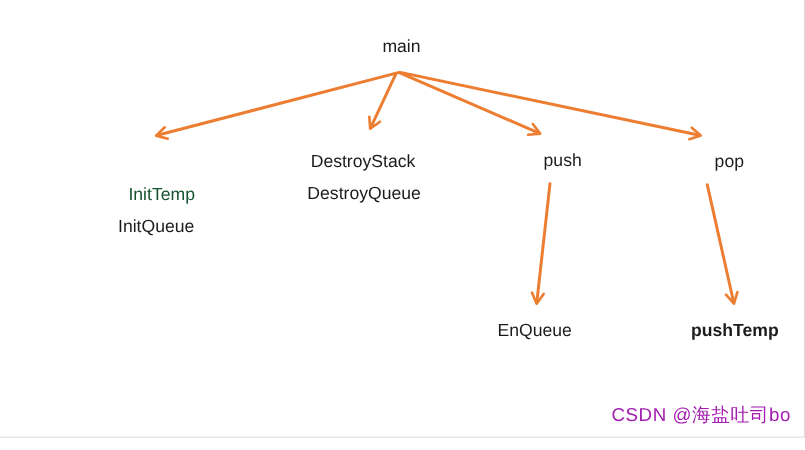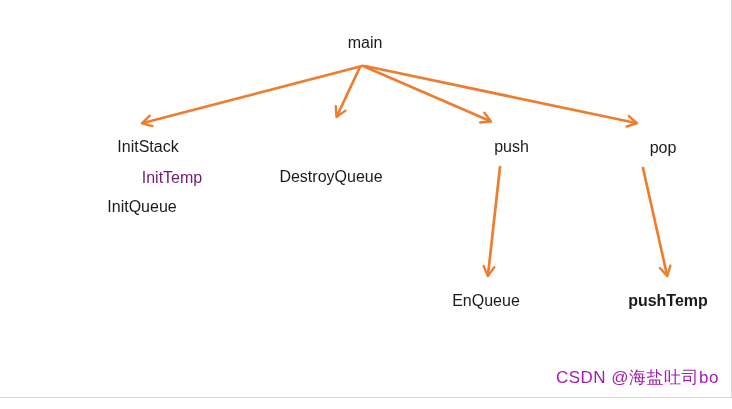--- a/index.html
+++ b/index.html
@@ -57,23 +57,23 @@
     </defs>
   <line x1="362" y1="66" x2="143" y2="123" stroke="#ED7D31" stroke-width="2.7" stroke-linecap="round" marker-end="url(#arrowhead)"></line>
       <line x1="360" y1="67" x2="337" y2="116" stroke="#ED7D31" stroke-width="2.7" stroke-linecap="round" marker-end="url(#arrowhead)"></line>
       <line x1="363" y1="66" x2="490" y2="121" stroke="#ED7D31" stroke-width="2.7" stroke-linecap="round" marker-end="url(#arrowhead)"></line>
       <line x1="365" y1="66" x2="636" y2="123" stroke="#ED7D31" stroke-width="2.7" stroke-linecap="round" marker-end="url(#arrowhead)"></line>
       <line x1="500" y1="167" x2="488" y2="275" stroke="#ED7D31" stroke-width="2.7" stroke-linecap="round" marker-end="url(#arrowhead)"></line>
       <line x1="643" y1="168" x2="667" y2="275" stroke="#ED7D31" stroke-width="2.7" stroke-linecap="round" marker-end="url(#arrowhead)"></line>
     </svg>
 
   <div class="node" style="left: 365px; top: 33px; color: rgb(27, 27, 27);">main</div>
-  <div class="node" style="left: 148px; top: 137px; color: rgb(27, 27, 27);">InitStack</div>
-  <div class="node" style="left: 147px; top: 168px; color: #701a75; margin-left: 25px;">InitTemp</div>
+  <div class="node" style="left: 147px; top: 168px; color: #14532d;">InitTemp</div>
   <div class="node" style="left: 142px; top: 197px; color: rgb(27, 27, 27);">InitQueue</div>
+  <div class="node" style="left: 330px; top: 138px; color: rgb(27, 27, 27);">DestroyStack</div>
   <div class="node" style="left: 331px; top: 167px; color: rgb(27, 27, 27);">DestroyQueue</div>
   <div class="node" style="left: 499px; top: 137px; color: rgb(27, 27, 27); padding-left: 25px;">push</div>
   <div class="node" style="left: 641px; top: 138px; color: rgb(27, 27, 27); padding-left: 44px;">pop</div>
   <div class="node" style="left: 486px; top: 291px; color: rgb(27, 27, 27);">EnQueue</div>
   <div class="node" style="left: 668px; top: 291px; color: rgb(27, 27, 27); font-weight: bold;">pushTemp</div>
 
   <div class="watermark" style="color: #a21caf;">CSDN @海盐吐司bo</div>
 
 </div>
 

